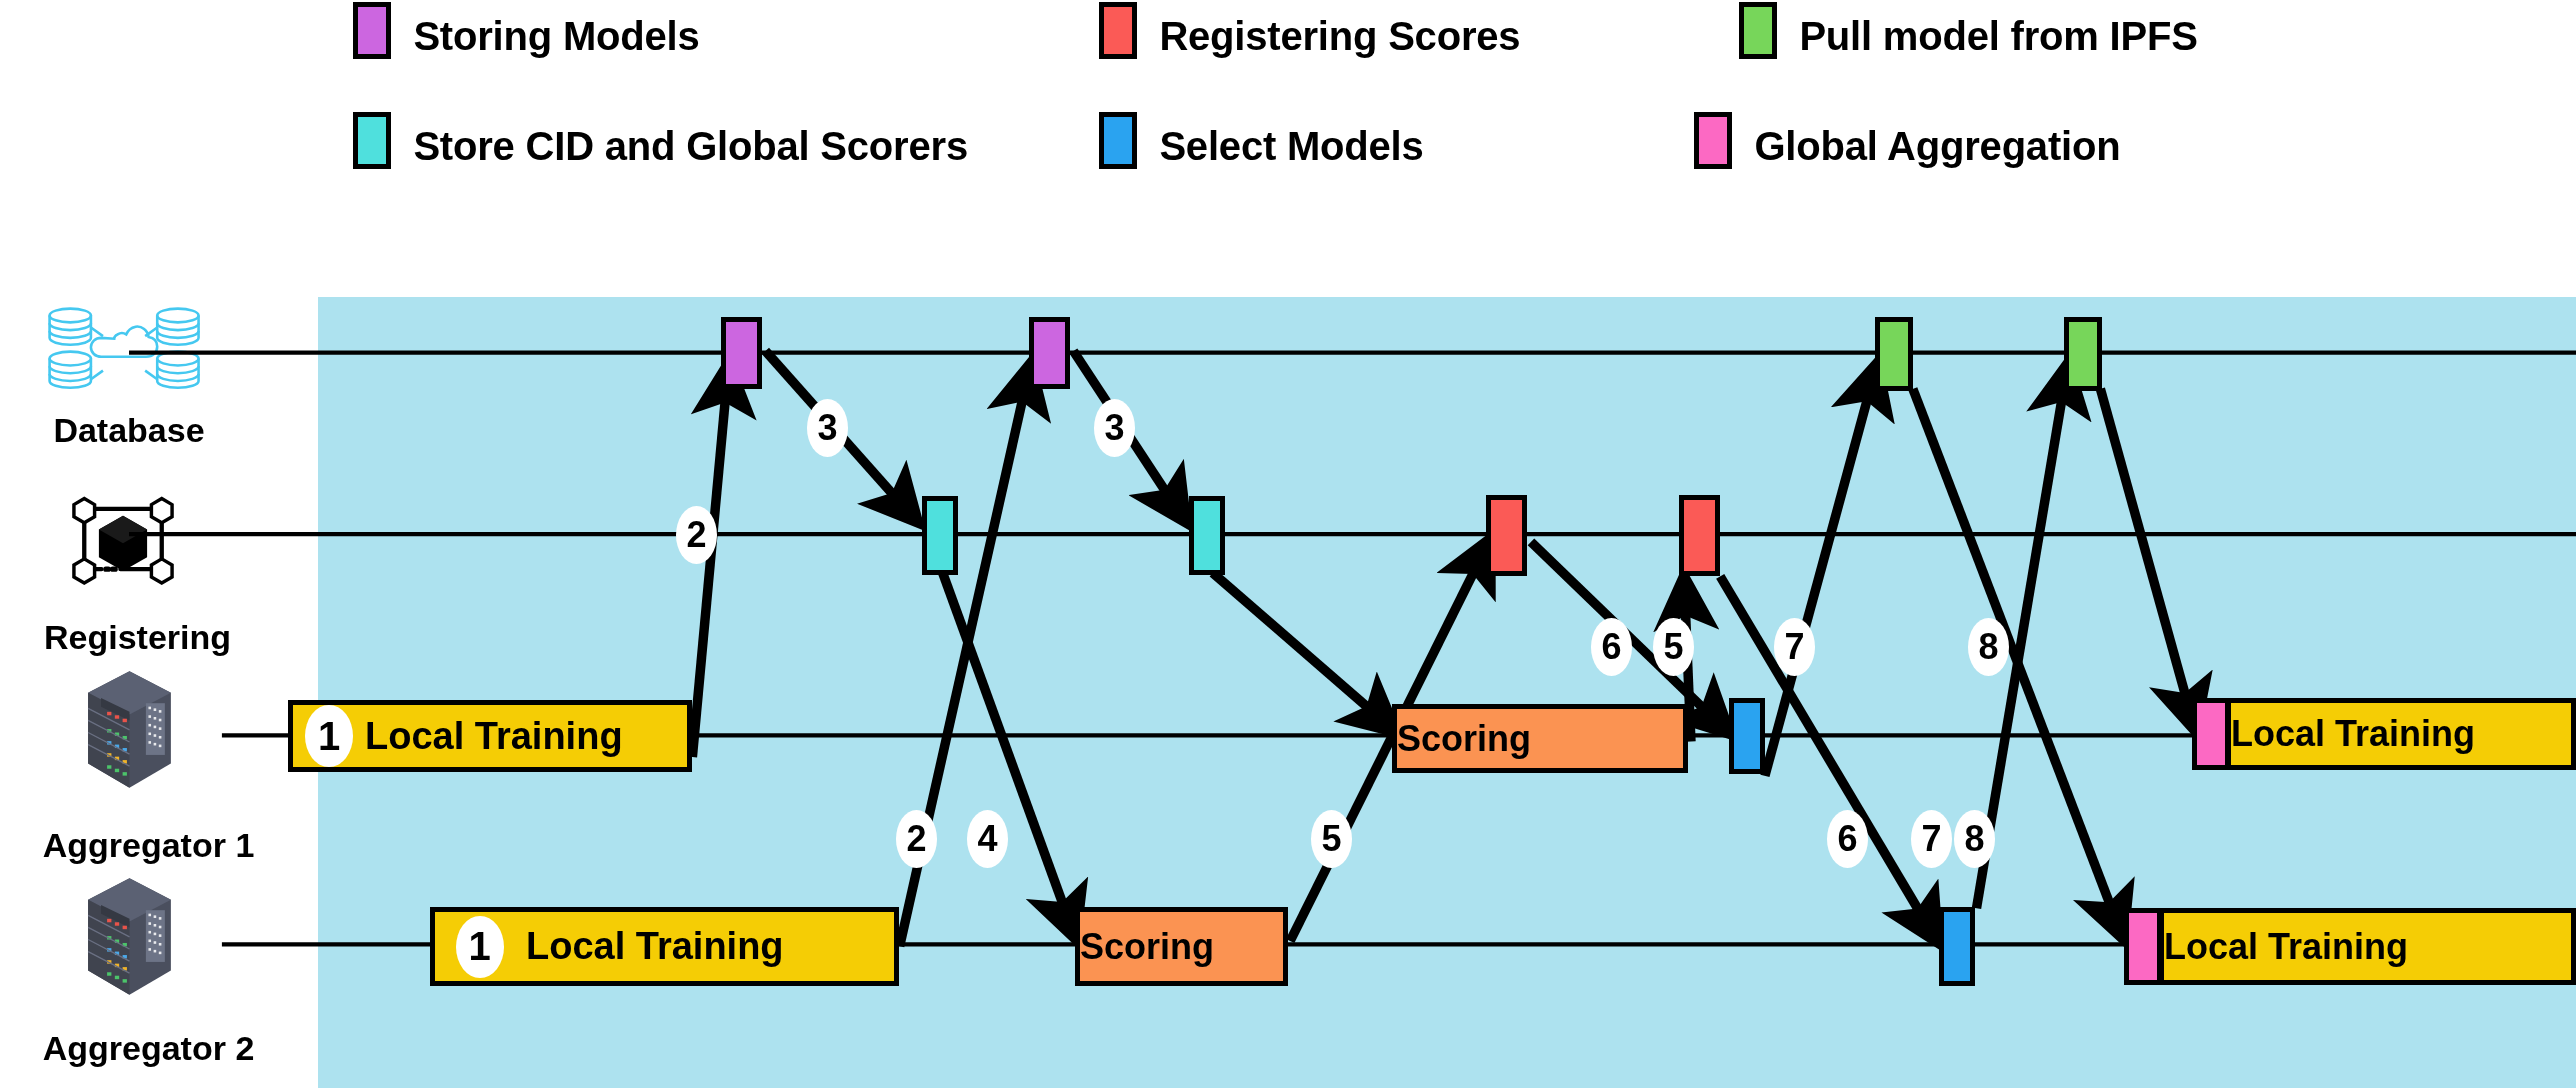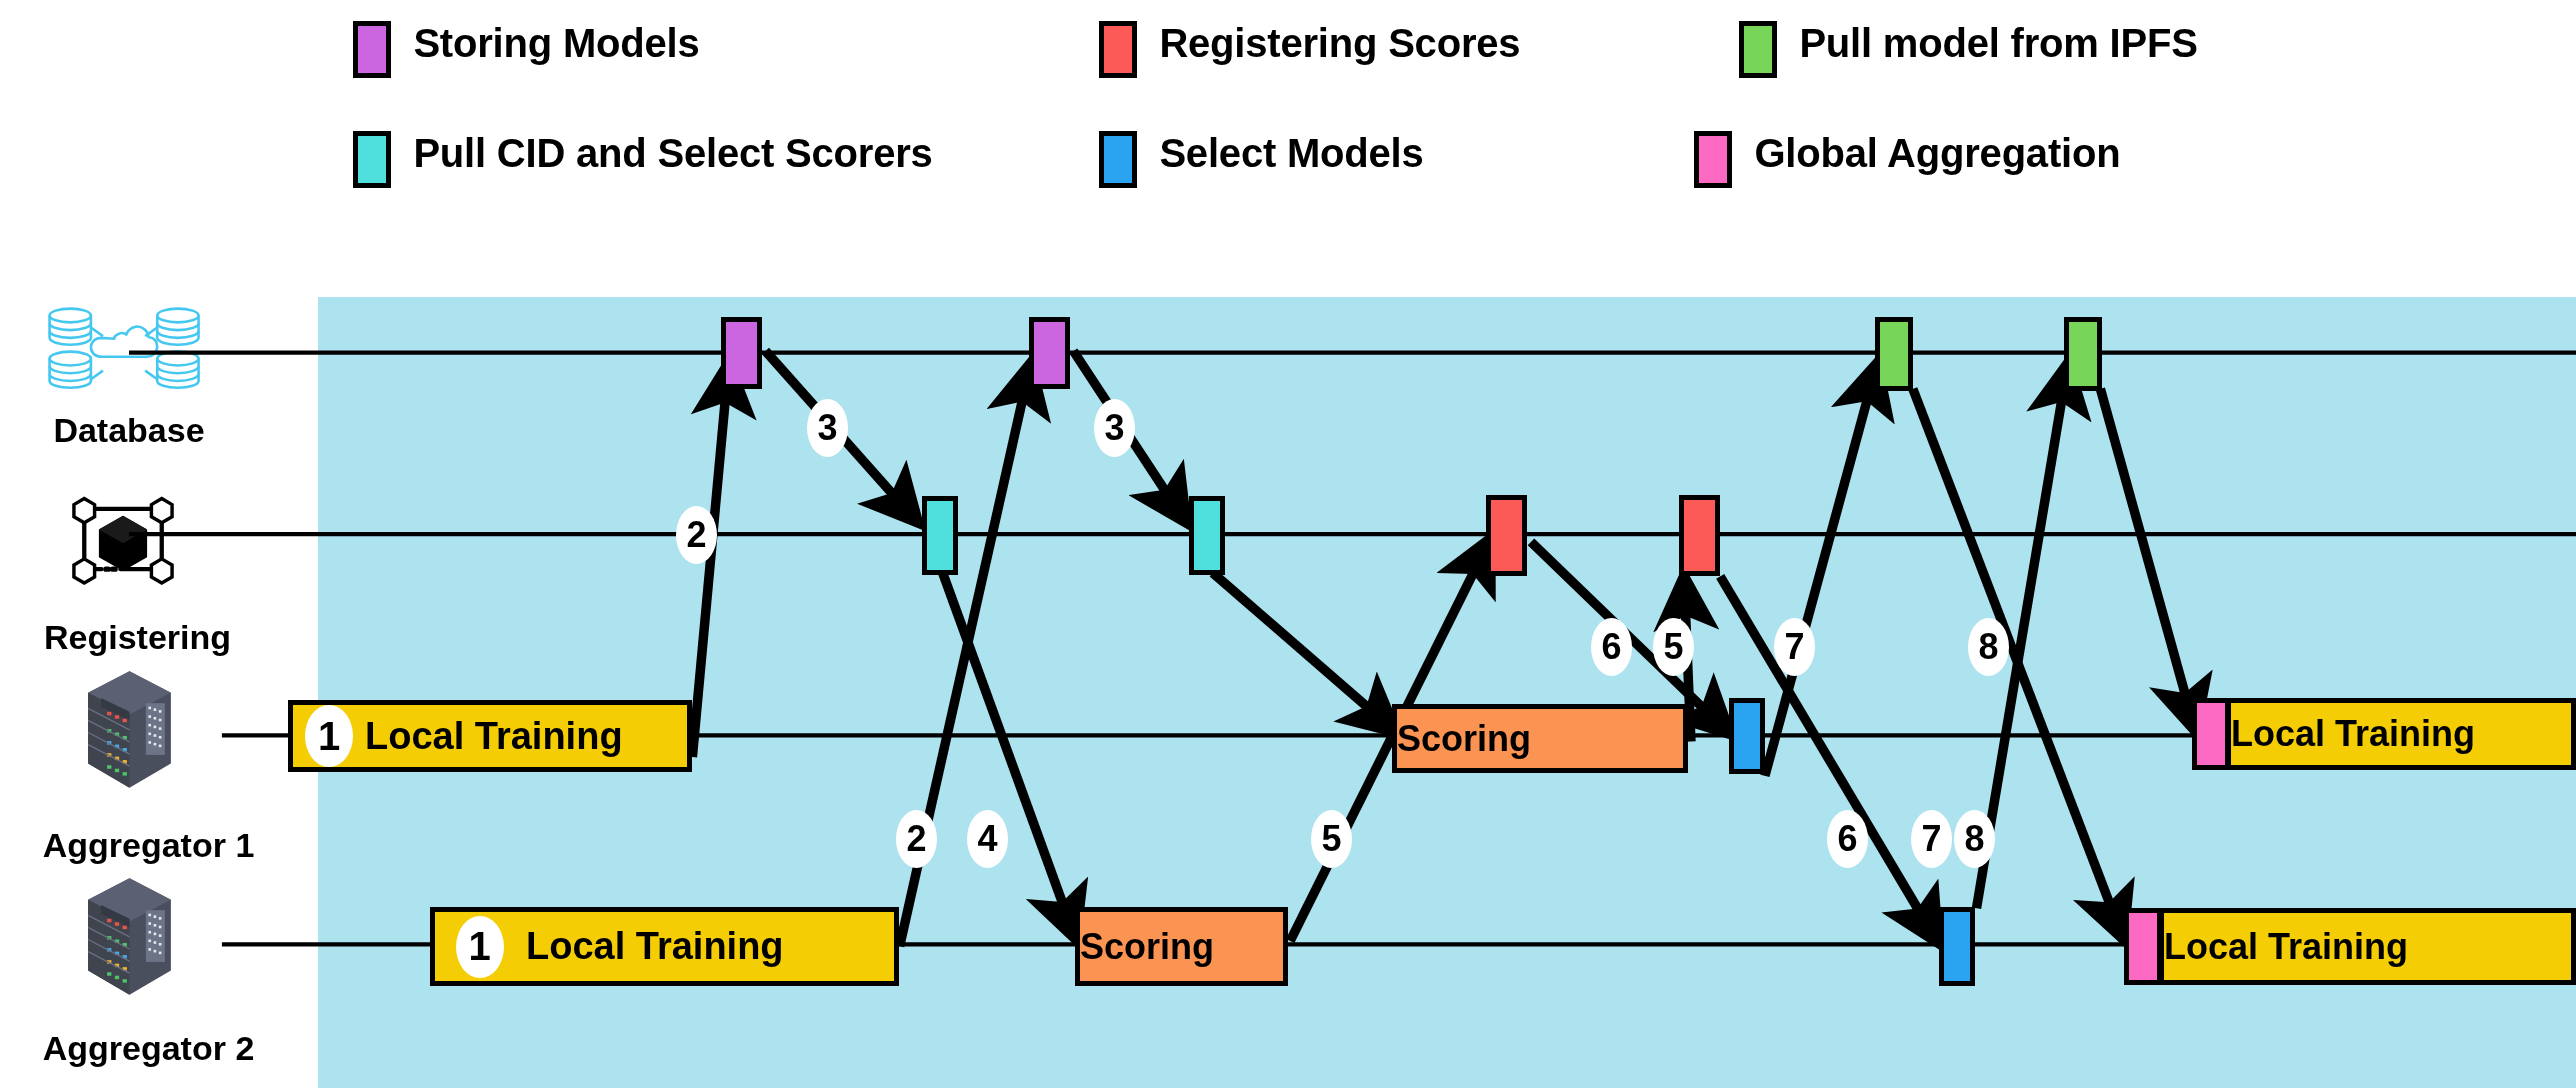--- a/index.html
+++ b/index.html
@@ -2,21 +2,21 @@
 <html style="font-size:13.8px"><head>
 <meta charset="utf-8">
 <style>
   html,body{margin:0;padding:0;background:#ffffff;}
   body{
     width:2576px;height:1089px;position:relative;overflow:hidden;
     font-family:"Liberation Sans", sans-serif;
   }
   
   #legend{position:absolute;left:0;top:0;width:2576px;height:138px;}
-  .legend-item{position:absolute;display:flex;align-items:flex-start;margin-top:19px;}
+  .legend-item{position:absolute;display:flex;align-items:flex-end;}
   .legend-swatch{
     width:38px;height:57px;border:5.2px solid #000;box-sizing:border-box;
     flex:0 0 auto;
   }
   .legend-label{
     margin-left:22.4px;font-size:40px;font-weight:bold;color:#000;
     white-space:nowrap;letter-spacing:-0.2px;
   }
   
   .row-label{
@@ -65,21 +65,21 @@
   <div class="legend-item" style="left:1099px;top:1.7px;">
     <span class="legend-swatch" style="background:#fb5a56"></span>
     <span class="legend-label">Registering Scores</span>
   </div>
   <div class="legend-item" style="left:1739px;top:1.7px;">
     <span class="legend-swatch" style="background:#77d65a"></span>
     <span class="legend-label">Pull model from IPFS</span>
   </div>
   <div class="legend-item" style="left:353px;top:112px;">
     <span class="legend-swatch" style="background:#4fe0dd"></span>
-    <span class="legend-label">Pull CID and Select Scorers</span>
+    <span class="legend-label">Store CID and Global Scorers</span>
   </div>
   <div class="legend-item" style="left:1099px;top:112px;">
     <span class="legend-swatch" style="background:#2aa3f0"></span>
     <span class="legend-label">Select Models</span>
   </div>
   <div class="legend-item" style="left:1694px;top:112px;">
     <span class="legend-swatch" style="background:#fc69c3"></span>
     <span class="legend-label">Global Aggregation</span>
   </div>
 </div>

